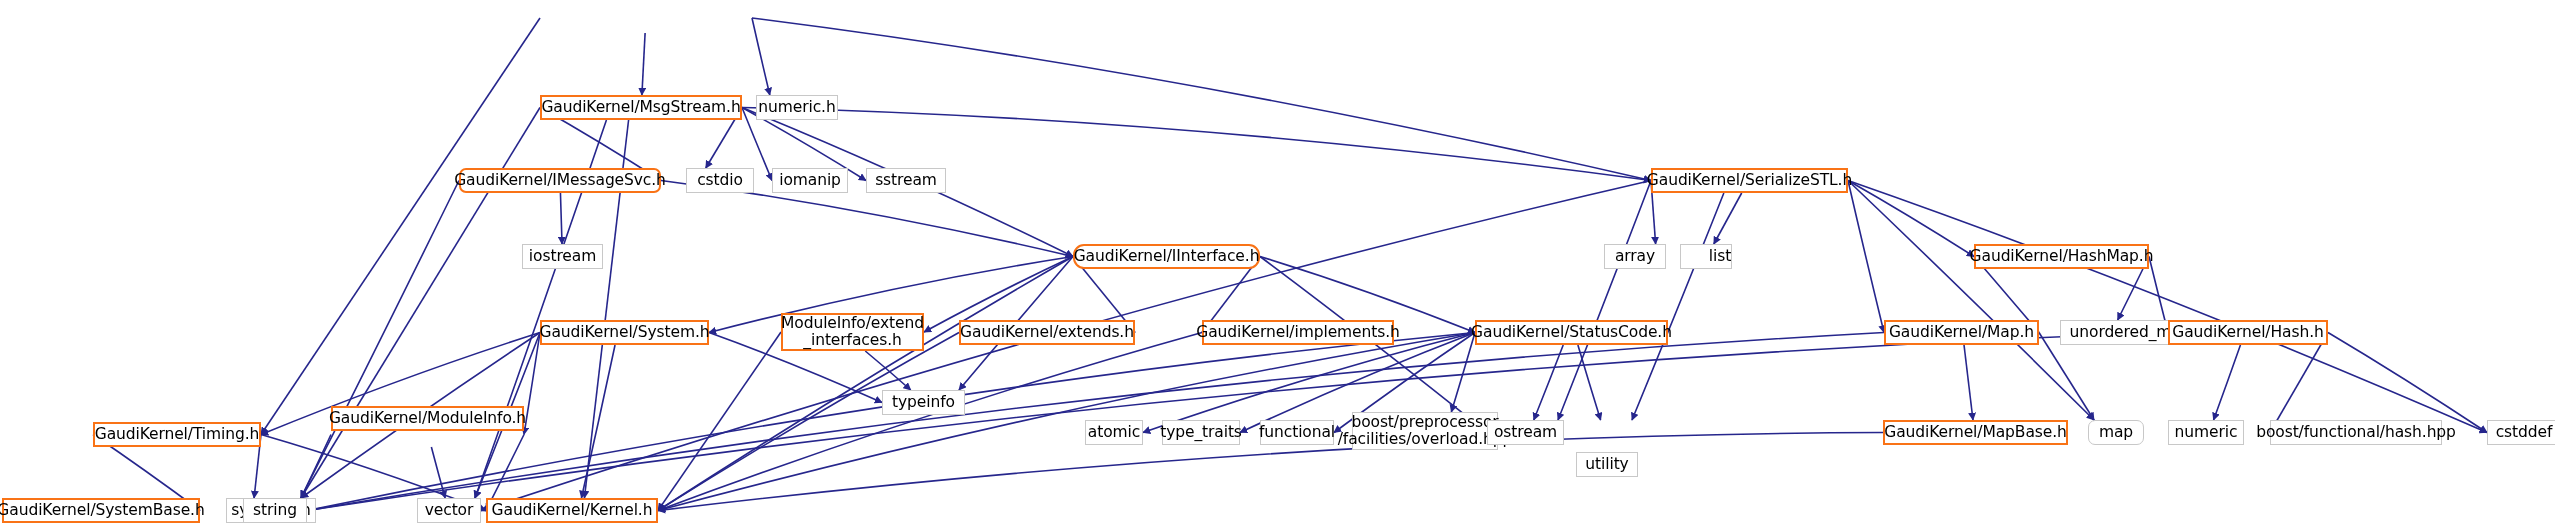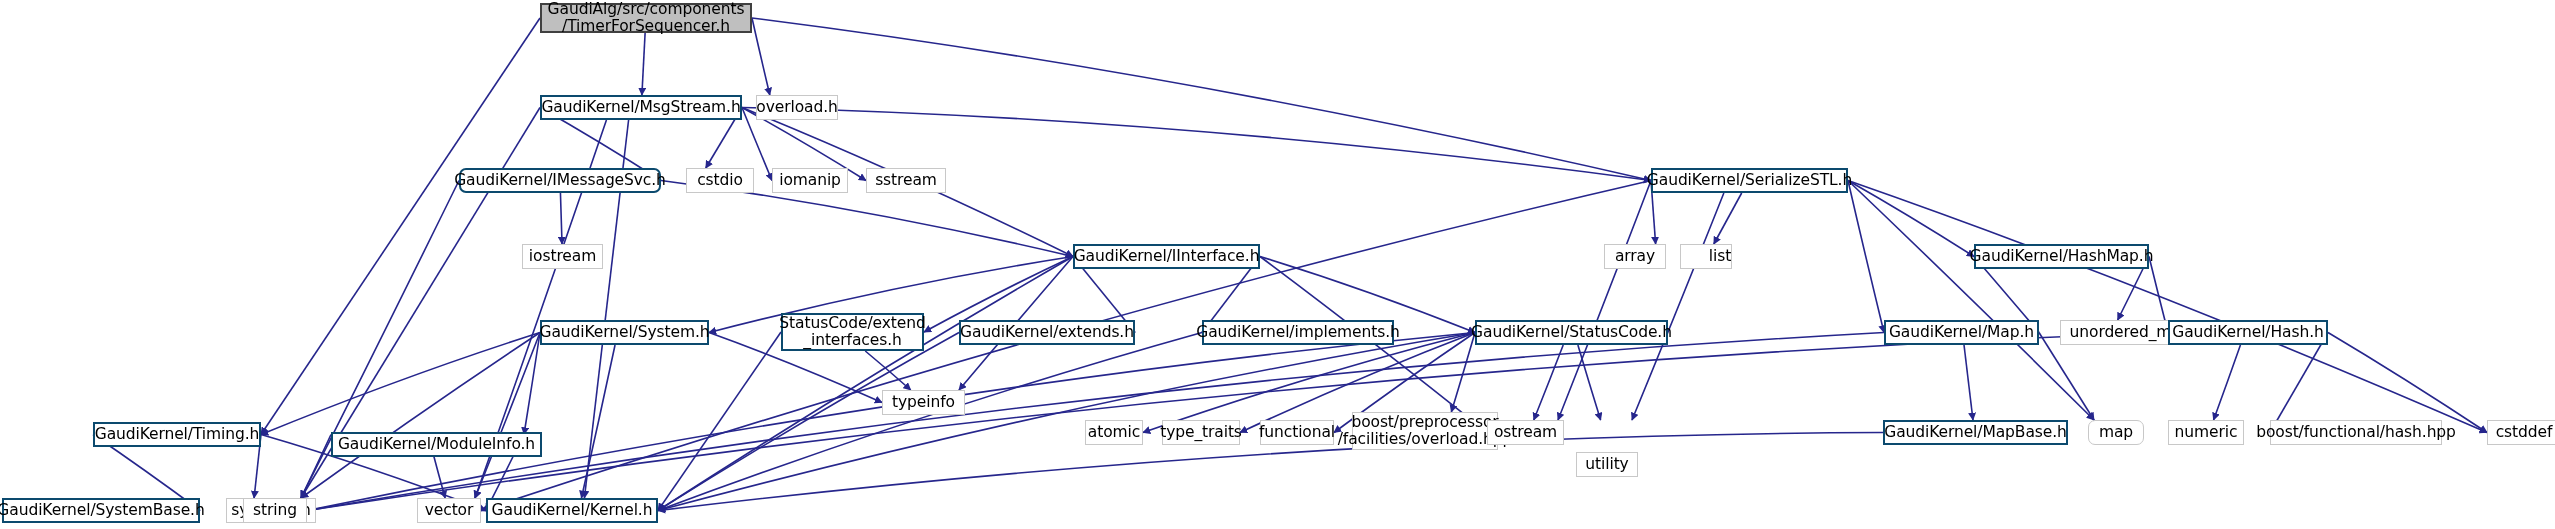--- a/index.html
+++ b/index.html
@@ -22,21 +22,21 @@
     font-size:15.5px;
     line-height:17px;
     color:#000000;
     white-space:pre-line;
     background:#ffffff;
     border:1px solid #c8c8c8;
     z-index:5;
     letter-spacing:-0.1px;
   }
   .node.primary{
-    border:2px solid #0c4a6e;
+    border:2px solid #f97316;
     background:#ffffff;
   }
   .node.root{
     border:2px solid #404040;
     background:#bfbfbf;
   }
 </style>
 </head>
 <body>
 
@@ -111,36 +111,34 @@
         <path d="M 2168 332.5 Q 1258.5 365.67 307 510.5" marker-end="url(#arrow)"></path>
         <path d="M 1883 432.5 Q 1291.5 434.75 658 510.5" marker-end="url(#arrow)"></path>
         <path d="M 93 434.5 Q 144.253 469.29 200 510.5" marker-end="url(#arrow)"></path>
         <path d="M 261 434.5 Q 257.68532000000005 466.0424 254.08 498" marker-end="url(#arrow)"></path>
         <path d="M 261 434.5 Q 368.775 465.75 486 510.5" marker-end="url(#arrow)"></path>
         <path d="M 331 434.5 Q 316.63 465.35 301 498" marker-end="url(#arrow)"></path>
         <path d="M 431.37 447 Q 437.96104 472.0872 445.13 498" marker-end="url(#arrow)"></path>
         <path d="M 524 434.5 Q 505.798 471.36 486 510.5" marker-end="url(#arrow)"></path>
       </g>
   </svg>
-<div class="node root" style="left: 540px; top: 3px; width: 212px; height: 30px;">GaudiAlg/src/components
-/TimerForSequencer.h</div>
     <div class="node primary" style="left: 540px; top: 95px; width: 202px; height: 25px;">GaudiKernel/MsgStream.h</div>
-    <div class="node" style="left: 756px; top: 95px; width: 82px; height: 25px;">overload.h</div>
+    <div class="node" style="left: 756px; top: 95px; width: 82px; height: 25px;">numeric.h</div>
     <div class="node primary" style="left: 459px; top: 168px; width: 202px; height: 25px; border-radius: 7px;">GaudiKernel/IMessageSvc.h</div>
     <div class="node" style="left: 686px; top: 168px; width: 68px; height: 25px;">cstdio</div>
     <div class="node" style="left: 772px; top: 168px; width: 76px; height: 25px;">iomanip</div>
     <div class="node" style="left: 866px; top: 168px; width: 80px; height: 25px;">sstream</div>
     <div class="node primary" style="left: 1651px; top: 168px; width: 197px; height: 25px;">GaudiKernel/SerializeSTL.h</div>
     <div class="node" style="left: 522px; top: 244px; width: 81px; height: 25px;">iostream</div>
-    <div class="node primary" style="left: 1073px; top: 244px; width: 187px; height: 25px;">GaudiKernel/IInterface.h</div>
+    <div class="node primary" style="left: 1073px; top: 244px; width: 187px; height: 25px; border-radius: 11px;">GaudiKernel/IInterface.h</div>
     <div class="node" style="left: 1604px; top: 244px; width: 62px; height: 25px;">array</div>
     <div class="node" style="left: 1680px; top: 244px; width: 52px; height: 25px; padding-left: 28px;">list</div>
     <div class="node primary" style="left: 1974px; top: 244px; width: 175px; height: 25px;">GaudiKernel/HashMap.h</div>
     <div class="node primary" style="left: 540px; top: 320px; width: 169px; height: 25px;">GaudiKernel/System.h</div>
-    <div class="node primary" style="left: 781px; top: 313px; width: 143px; height: 38px;">StatusCode/extend
+    <div class="node primary" style="left: 781px; top: 313px; width: 143px; height: 38px;">ModuleInfo/extend
 _interfaces.h</div>
     <div class="node primary" style="left: 959px; top: 320px; width: 176px; height: 25px;">GaudiKernel/extends.h</div>
     <div class="node primary" style="left: 1202px; top: 320px; width: 192px; height: 25px;">GaudiKernel/implements.h</div>
     <div class="node primary" style="left: 1475px; top: 320px; width: 193px; height: 25px;">GaudiKernel/StatusCode.h</div>
     <div class="node primary" style="left: 1884px; top: 320px; width: 155px; height: 25px;">GaudiKernel/Map.h</div>
     <div class="node" style="left: 2060px; top: 320px; width: 140px; height: 25px;">unordered_map</div>
     <div class="node primary" style="left: 2168px; top: 320px; width: 160px; height: 25px; text-align: right;">GaudiKernel/Hash.h</div>
     <div class="node" style="left: 882px; top: 390px; width: 83px; height: 25px;">typeinfo</div>
     <div class="node" style="left: 1085px; top: 420px; width: 58px; height: 25px;">atomic</div>
     <div class="node" style="left: 1162px; top: 420px; width: 78px; height: 25px;">type_traits</div>
@@ -148,19 +146,19 @@
     <div class="node" style="left: 1352px; top: 412px; width: 146px; height: 38px;">boost/preprocessor
 /facilities/overload.hpp</div>
     <div class="node" style="left: 1487px; top: 420px; width: 77px; height: 25px;">ostream</div>
     <div class="node" style="left: 1576px; top: 420px; width: 62px; height: 25px; margin-top: 32px;">utility</div>
     <div class="node primary" style="left: 1883px; top: 420px; width: 185px; height: 25px;">GaudiKernel/MapBase.h</div>
     <div class="node" style="left: 2088px; top: 420px; width: 56px; height: 25px; border-radius: 7px;">map</div>
     <div class="node" style="left: 2168px; top: 420px; width: 76px; height: 25px;">numeric</div>
     <div class="node" style="left: 2270px; top: 420px; width: 172px; height: 25px;">boost/functional/hash.hpp</div>
     <div class="node" style="left: 2487px; top: 420px; width: 74px; height: 25px;">cstddef</div>
     <div class="node primary" style="left: 93px; top: 422px; width: 168px; height: 25px;">GaudiKernel/Timing.h</div>
-    <div class="node primary" style="left: 331px; top: 432px; width: 211px; height: 25px;">GaudiKernel/ModuleInfo.h</div>
+    <div class="node primary" style="left: 331px; top: 406px; width: 193px; height: 25px;">GaudiKernel/ModuleInfo.h</div>
     <div class="node primary" style="left: 2px; top: 498px; width: 198px; height: 25px;">GaudiKernel/SystemBase.h</div>
     <div class="node" style="left: 226px; top: 498px; width: 90px; height: 25px;">sys/time.h</div>
     <div class="node" style="left: 243px; top: 498px; width: 64px; height: 25px;">string</div>
     <div class="node" style="left: 417px; top: 498px; width: 64px; height: 25px;">vector</div>
     <div class="node primary" style="left: 486px; top: 498px; width: 172px; height: 25px;">GaudiKernel/Kernel.h</div>
   </div>
 
 </body></html>

